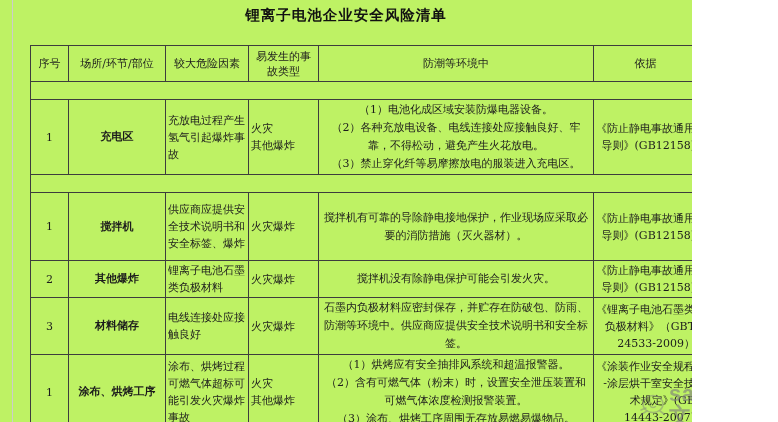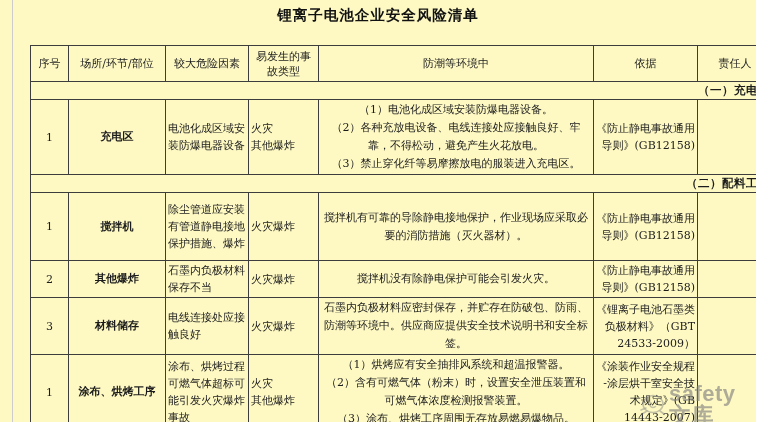--- a/index.html
+++ b/index.html
@@ -1,17 +1,17 @@
 <!DOCTYPE html>
 <html><head>
 <meta charset="utf-8">
 <style>
   html,body{margin:0;padding:0;background:#ffffff;}
   .page{
-    position:relative;width:756px;height:422px;overflow:hidden;background:#fef9c3;
+    position:relative;width:692px;height:422px;overflow:hidden;background:#bef264;
     font-family:"DejaVu Serif","Liberation Serif",serif;color:#1c1c1c;
   }
   .left-rule{position:absolute;left:12px;top:0;width:1px;height:422px;background:#cccccc;}
   .doc-title{
     position:absolute;top:6px;left:0;width:100%;text-align:center;
     font-size:14.5px;font-weight:bold;letter-spacing:1px;color:#111;
   }
   table.risk{
     position:absolute;left:30px;top:45px;width:742px;
     border-collapse:collapse;table-layout:fixed;font-size:11px;color:#1c1c1c;
@@ -75,45 +75,45 @@
           <th>责任人</th>
         </tr>
     </thead>
     <tbody>
         <tr class="section-row" style="height: 16px;">
           <td colspan="7">（一）充电区</td>
         </tr>
         <tr style="height: 65px;">
           <td class="cell-index">1</td>
           <td class="cell-place">充电区</td>
-          <td class="cell-hazard">电池化成区域安装防爆电器设备</td>
+          <td class="cell-hazard">充放电过程产生氢气引起爆炸事故</td>
           <td class="cell-accident">火灾
 其他爆炸</td>
           <td class="cell-measures">（1）电池化成区域安装防爆电器设备。
 （2）各种充放电设备、电线连接处应接触良好、牢靠，不得松动，避免产生火花放电。
 （3）禁止穿化纤等易摩擦放电的服装进入充电区。</td>
           <td class="cell-basis">《防止静电事故通用导则》(GB12158)</td>
           <td class="cell-owner"></td>
         </tr>
         <tr class="section-row" style="height: 17px; margin-left: 45px;">
           <td colspan="7">（二）配料工序</td>
         </tr>
         <tr style="height: 68px;">
           <td class="cell-index">1</td>
           <td class="cell-place">搅拌机</td>
-          <td class="cell-hazard">除尘管道应安装有管道静电接地保护措施、爆炸</td>
+          <td class="cell-hazard">供应商应提供安全技术说明书和安全标签、爆炸</td>
           <td class="cell-accident">火灾爆炸</td>
           <td class="cell-measures">搅拌机有可靠的导除静电接地保护，作业现场应采取必要的消防措施（灭火器材）。</td>
           <td class="cell-basis">《防止静电事故通用导则》(GB12158)</td>
           <td class="cell-owner"></td>
         </tr>
         <tr style="height: 33px;">
           <td class="cell-index">2</td>
           <td class="cell-place">其他爆炸</td>
-          <td class="cell-hazard">石墨内负极材料保存不当</td>
+          <td class="cell-hazard">锂离子电池石墨类负极材料</td>
           <td class="cell-accident">火灾爆炸</td>
           <td class="cell-measures">搅拌机没有除静电保护可能会引发火灾。</td>
           <td class="cell-basis">《防止静电事故通用导则》(GB12158)</td>
           <td class="cell-owner"></td>
         </tr>
         <tr style="height: 51px;">
           <td class="cell-index">3</td>
           <td class="cell-place">材料储存</td>
           <td class="cell-hazard">电线连接处应接触良好</td>
           <td class="cell-accident">火灾爆炸</td>

